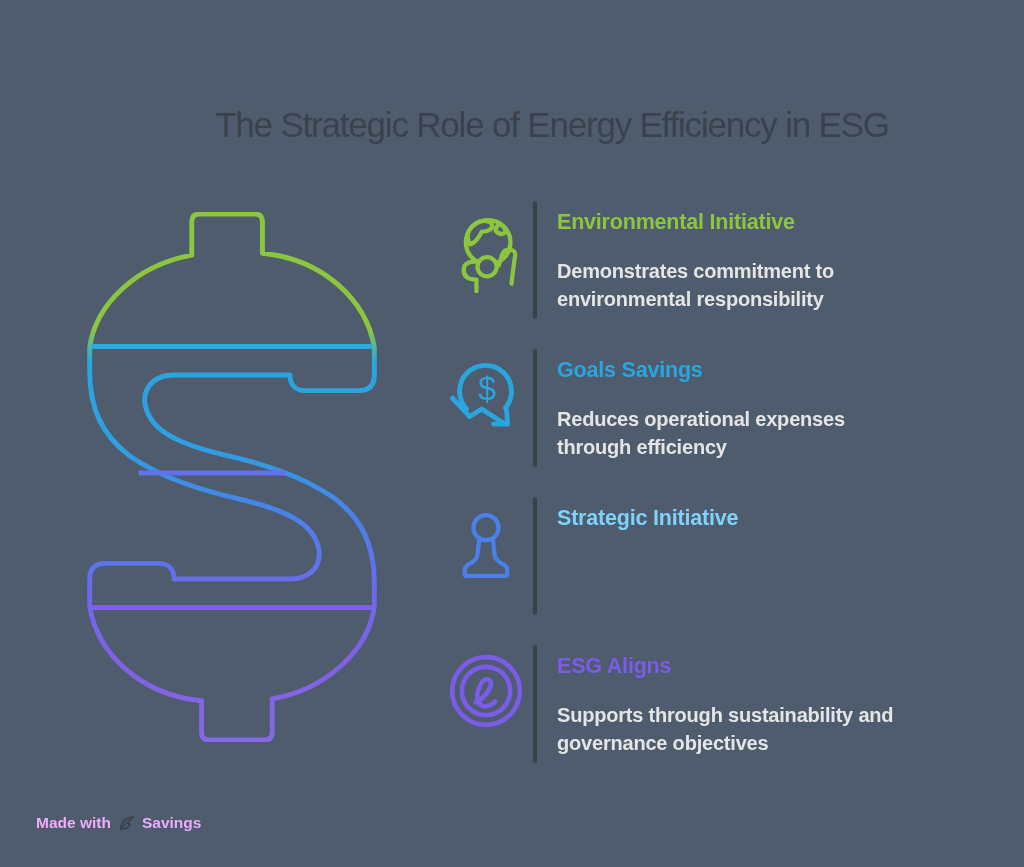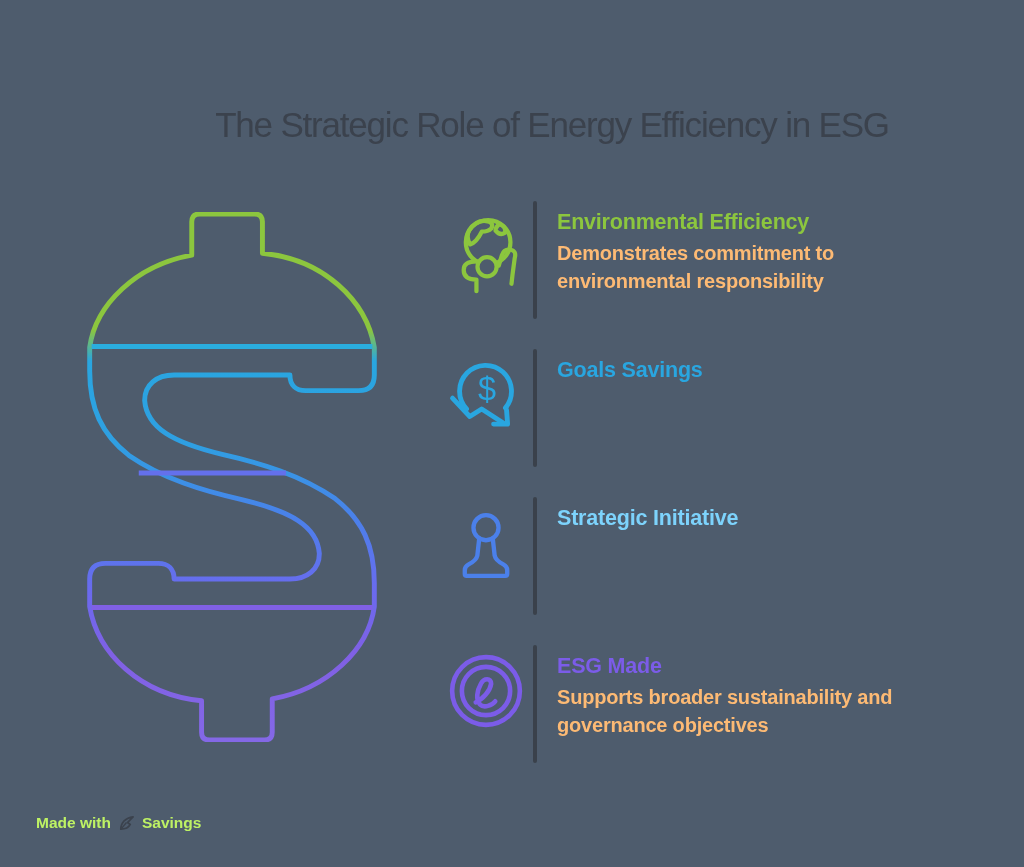--- a/index.html
+++ b/index.html
@@ -15,26 +15,26 @@
     color:#3b424d;
     margin-left:40px;
   }
   .dollar-wrap{position:absolute;left:70px;top:212px;width:324px;height:530px;}
   .row{position:absolute;left:440px;width:490px;height:136px;}
   .row-icon{position:absolute;left:0;top:0;width:92px;height:136px;display:flex;justify-content:center;}
   .divider{position:absolute;left:93px;top:-2px;width:4px;height:118px;background:#3a414b;border-radius:2px;}
   .row-text{position:absolute;left:117px;top:0;width:370px;}
   .item-title{font-size:21.5px;font-weight:700;letter-spacing:-0.2px;margin-top:7px;}
   .item-desc{
-    font-size:20px;font-weight:700;color:#fdba74;line-height:28px;
-    margin-top:4px;max-width:352px;letter-spacing:-0.2px;
+    font-size:20px;font-weight:700;color:#e5e5e5;line-height:28px;
+    margin-top:22px;max-width:352px;letter-spacing:-0.2px;
   }
   .watermark{
     position:absolute;left:36px;top:814px;display:flex;align-items:center;gap:7px;
-    font-size:15.5px;font-weight:700;color:#bef264;
+    font-size:15.5px;font-weight:700;color:#f0abfc;
   }
   svg{display:block;}
 </style>
 </head>
 <body>
 
 <h1 class="title">The Strategic Role of Energy Efficiency in ESG</h1>
 
 <div class="dollar-wrap">
   <svg width="324" height="530" viewBox="0 0 330 540">
@@ -72,37 +72,38 @@
       <circle cx="34" cy="27" r="21"></circle>
       <path d="M16,16 Q22,6 32,7 Q40,8 37,14 Q34,17 28,17 Q23,27 17,29 Q13,22 16,16 Z"></path>
       <path d="M45,10 Q51,12 50,18 Q45,21 41,16 Q41,12 45,10 Z"></path>
       <circle cx="33" cy="50" r="9" fill="#4e5c6d"></circle>
       <path d="M23,45 Q11,45 11,53 Q11,62 23,62 L23,73"></path>
       <path d="M44,49 L47,39 Q49,33 55,34 Q61,35 59,42 L57,57 L56,66"></path>
     </svg>
   </div>
   <div class="divider"></div>
   <div class="row-text">
-    <div class="item-title" style="color: rgb(140, 198, 62);">Environmental Efficiency</div>
+    <div class="item-title" style="color: rgb(140, 198, 62);">Environmental Initiative</div>
     <div class="item-desc">Demonstrates commitment to environmental responsibility</div>
   </div>
 </div>
 
 <div class="row" style="top:351px">
   <div class="row-icon" style="color: rgb(41, 166, 224);">
     <svg width="78" height="80" viewBox="0 0 72 74" fill="none" stroke="currentColor" stroke-width="4.5" stroke-linecap="round" stroke-linejoin="round" style="margin-top:5px">
       <path d="M18,49 A24,24 0 1 1 54,48"></path>
       <text x="37" y="41" text-anchor="middle" font-family="Liberation Sans, sans-serif" font-size="30" stroke="none" fill="currentColor" id="coin-glyph">$</text>
       <path d="M5,39 L21,56 L32,49 L52,62"></path>
       <path d="M55,50 L56,63 L43,63"></path>
     </svg>
   </div>
   <div class="divider"></div>
   <div class="row-text">
     <div class="item-title" style="color: rgb(41, 166, 224);">Goals Savings</div>
+    <div class="item-desc">Reduces operational expenses through efficiency</div>
   </div>
 </div>
 
 <div class="row" style="top:499px">
   <div class="row-icon" style="color: rgb(75, 128, 234);">
     <svg width="54" height="80" viewBox="0 0 56 76" fill="none" stroke="currentColor" stroke-width="4.5" stroke-linecap="round" stroke-linejoin="round" style="margin-top:8px">
       <circle cx="28" cy="18" r="13"></circle>
       <path d="M21,29 L19,47 Q18,52 10,56 Q6,58 6,62 L6,66 Q6,68 8,68 L48,68 Q50,68 50,66 L50,62 Q50,58 46,56 Q38,52 37,47 L35,29"></path>
     </svg>
   </div>
@@ -115,22 +116,22 @@
 <div class="row" style="top:647px">
   <div class="row-icon" style="color: rgb(123, 92, 232);">
     <svg width="78" height="78" viewBox="0 0 76 76" fill="none" stroke="currentColor" stroke-width="4.5" stroke-linecap="round" stroke-linejoin="round" style="margin-top:5px">
       <circle cx="38" cy="38" r="33"></circle>
       <circle cx="38" cy="38" r="23.5"></circle>
       <path d="M28,49 C35,46 42,38 43,31 C43,25 36,25 33,31 C29,38 28,46 32,51 C36,55 44,52 47,48"></path>
     </svg>
   </div>
   <div class="divider"></div>
   <div class="row-text">
-    <div class="item-title" style="color: rgb(123, 92, 232);">ESG Made</div>
-    <div class="item-desc">Supports broader sustainability and governance objectives</div>
+    <div class="item-title" style="color: rgb(123, 92, 232);">ESG Aligns</div>
+    <div class="item-desc">Supports through sustainability and governance objectives</div>
   </div>
 </div>
 
 <div class="watermark">
   <span>Made with</span>
   <svg width="17" height="17" viewBox="0 0 18 18">
     <path d="M3,15 C3,8 8,3 16,2 L10,8 L13,10 C11,14 7,15 3,15 Z" fill="none" stroke="#3b424d" stroke-width="1.8" stroke-linejoin="round"></path>
     <path d="M3,15 L9,8" stroke="#3b424d" stroke-width="1.5" fill="none"></path>
   </svg>
   <span>Savings</span>

